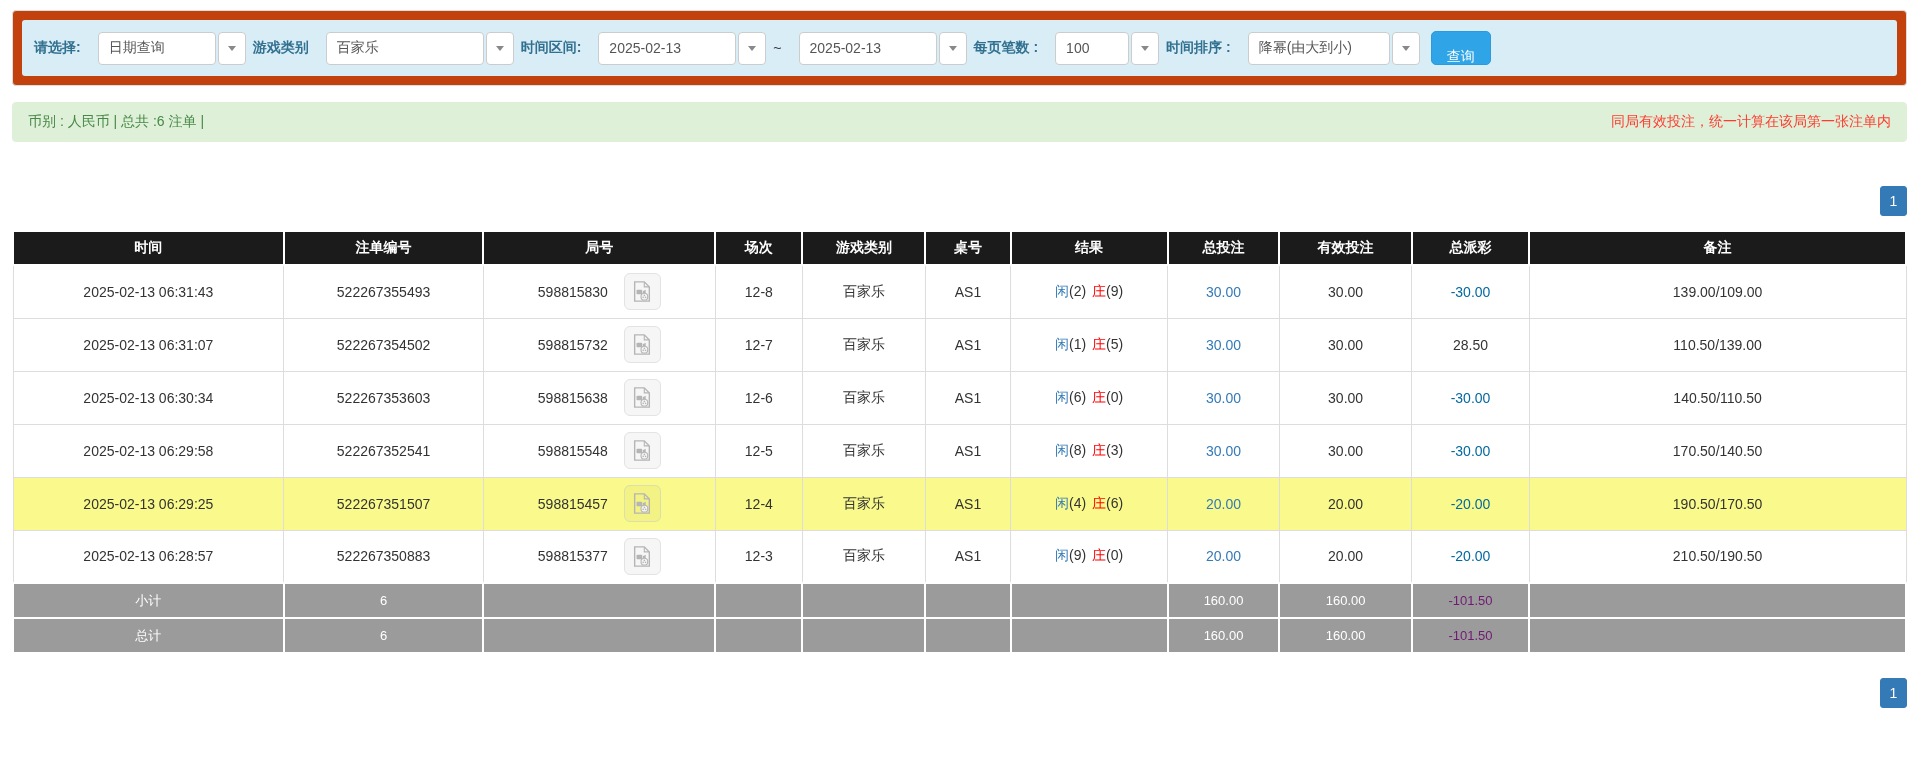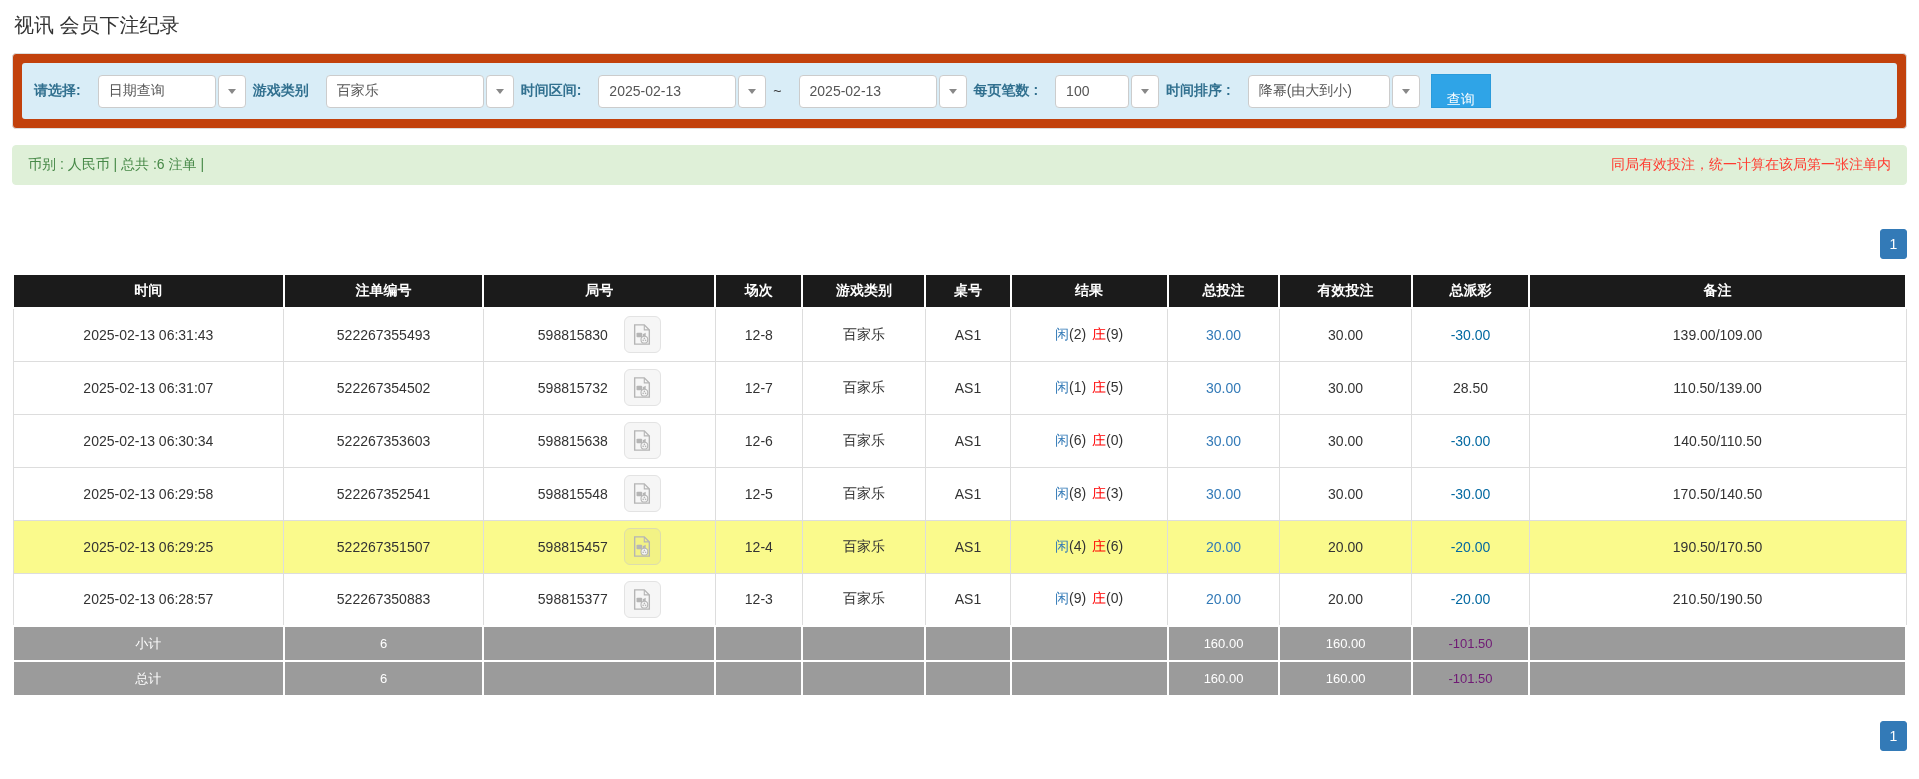--- a/index.html
+++ b/index.html
@@ -12,21 +12,21 @@
   
   .filter-panel { border:1px solid #ddd; border-radius:4px; background:#c2410c; padding:9px; }
   .filter-bar { background:#d9edf7; border-radius:3px; padding:11px 12px; display:flex; align-items:center; gap:7px; }
   .filter-label { color:#31708f; font-weight:bold; font-size:14px; white-space:nowrap; }
   .combo { display:flex; gap:2px; align-items:center; }
   .combo-input { height:33px; border:1px solid #ccc; border-radius:4px; padding:0 10px; font-size:14px; color:#555; background:#fff;margin-left:10px; }
   .combo-btn { width:28px; height:33px; border:1px solid #ccc; border-radius:4px; background:#fff; color:#888; display:flex; align-items:center; justify-content:center; cursor:pointer; }
   .combo-btn .caret { width:0; height:0; border-left:4px solid transparent; border-right:4px solid transparent; border-top:5px solid #888; }
   .w-select { width:118px; } .w-game { width:158px; } .w-date { width:138px; } .w-size { width:74px; } .w-sort { width:142px; }
   .tilde { color:#333; font-size:14px; }
-  .search-btn { background:#2fa4e7; color:#fff; border:1px solid #2a9bdb; border-radius:0; height:34px; padding:16px 15px; font-size:14px; cursor:pointer; margin-left:4px; }
+  .search-btn { background:#2fa4e7; color:#fff; border:1px solid #2a9bdb; border-radius:5px; height:34px; padding:16px 15px; font-size:14px; cursor:pointer; margin-left:4px; }
 
   
   .summary-bar { margin-top:16px; background:#dff0d8; border:1px solid #dff0d8; border-radius:4px; padding:8px 15px; height:40px; display:flex; align-items:center; justify-content:space-between; font-size:14px; }
   .summary-left { color:#468847; }
   .summary-right { color:#ff3b30; }
 
   
   .pager-row { display:flex; justify-content:flex-end; }
   .pager-top { margin-top:44px; margin-bottom:14px; }
   .pager-bottom { margin-top:24px; }
@@ -47,21 +47,20 @@
   .video-btn { width:37px; height:37px; border:1px solid #e3e3e3; border-radius:6px; background:#f6f6f6; display:flex; align-items:center; justify-content:center; cursor:pointer; }
   tr.highlight .video-btn { background:#f2f285; border-color:#ddddad; }
   tr.footer td { background:#9b9b9b; color:#fff; height:35px; border:2px solid #fff; font-size:13px; }
   tr.footer td.neg { color:#701a75; }
 </style>
 </head>
 <body>
 
 <div class="container">
 
-  <div class="page-title">视讯 会员下注纪录</div>
 
   <div class="filter-panel">
     <div class="filter-bar">
       <span class="filter-label">请选择:</span>
       <span class="combo">
         <input class="combo-input w-select" readonly="" value="日期查询" style="">
         <button class="combo-btn">
             <span class="caret"></span>
           </button>
       </span>

